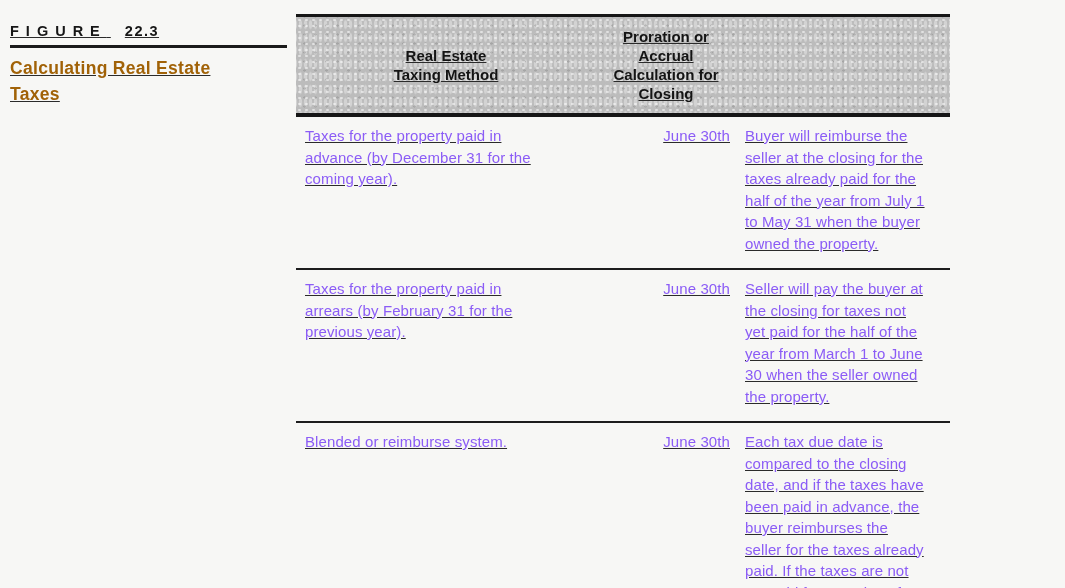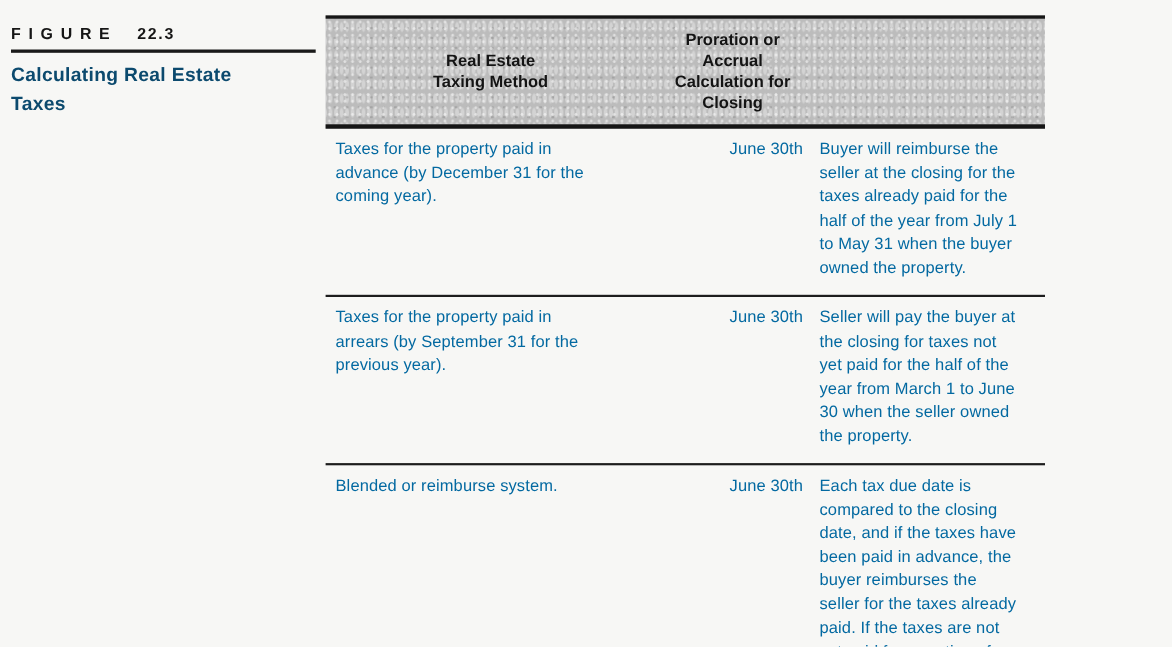--- a/index.html
+++ b/index.html
@@ -14,20 +14,21 @@
     background: #f7f7f5;
     font-family: "Liberation Sans", "DejaVu Sans", sans-serif;
     color: #2b2b2b;
   }
 
   .page {
     display: flex;
     width: 968px;
     height: 588px;
     padding: 14px 18px 0 10px;
+    text-decoration: underline;
   }
 
   
   .figure-caption {
     width: 286px;
     flex-shrink: 0;
     padding-top: 9px;
   }
 
   .fig-label-row {
@@ -43,21 +44,21 @@
   .fig-rule {
     height: 3px;
     background: #1a1a1a;
     width: 277px;
     margin: 6px 0 7px 0;
   }
 
   .fig-title {
     font-size: 17.5px;
     font-weight: bold;
-    color: #0c4a6e;
+    color: #a16207;
     line-height: 26px;
     letter-spacing: 0.3px;
     white-space: pre-line;
   }
 
   
   .taxes-table {
     flex: 1;
     margin-top: 0;
   }
@@ -95,21 +96,21 @@
     grid-template-columns: 300px 140px 1fr;
     border-bottom: 2px solid #1d1d1d;
     padding: 8px 0 14px 0;
   }
 
   .trow:last-child { border-bottom: 3px solid #161616; }
 
   .td {
     font-size: 15px;
     line-height: 21.5px;
-    color: #0369a1;
+    color: #8b5cf6;
     letter-spacing: 0.1px;
   }
 
   .td.method { padding: 0 46px 0 9px; }
   .td.date   { text-align: right; padding: 0 6px; }
   .td.calc   { padding: 0 24px 0 9px; }
 </style>
 </head>
 <body>
 
@@ -134,21 +135,21 @@
 Calculation for Closing</div>
     </div>
 
     <div class="trow">
       <div class="td method">Taxes for the property paid in advance (by December 31 for the coming year).</div>
       <div class="td date">June 30th</div>
       <div class="td calc">Buyer will reimburse the seller at the closing for the taxes already paid for the half of the year from July 1 to May 31 when the buyer owned the property.</div>
     </div>
 
     <div class="trow">
-      <div class="td method">Taxes for the property paid in arrears (by September 31 for the previous year).</div>
+      <div class="td method">Taxes for the property paid in arrears (by February 31 for the previous year).</div>
       <div class="td date">June 30th</div>
       <div class="td calc">Seller will pay the buyer at the closing for taxes not yet paid for the half of the year from March 1 to June 30 when the seller owned the property.</div>
     </div>
 
     <div class="trow">
       <div class="td method">Blended or reimburse system.</div>
       <div class="td date">June 30th</div>
       <div class="td calc">Each tax due date is compared to the closing date, and if the taxes have been paid in advance, the buyer reimburses the seller for the taxes already paid. If the taxes are not yet paid for a portion of the time on which the property is being taxed, the seller pays the buyer for those yet unpaid taxes.</div>
     </div>
 

